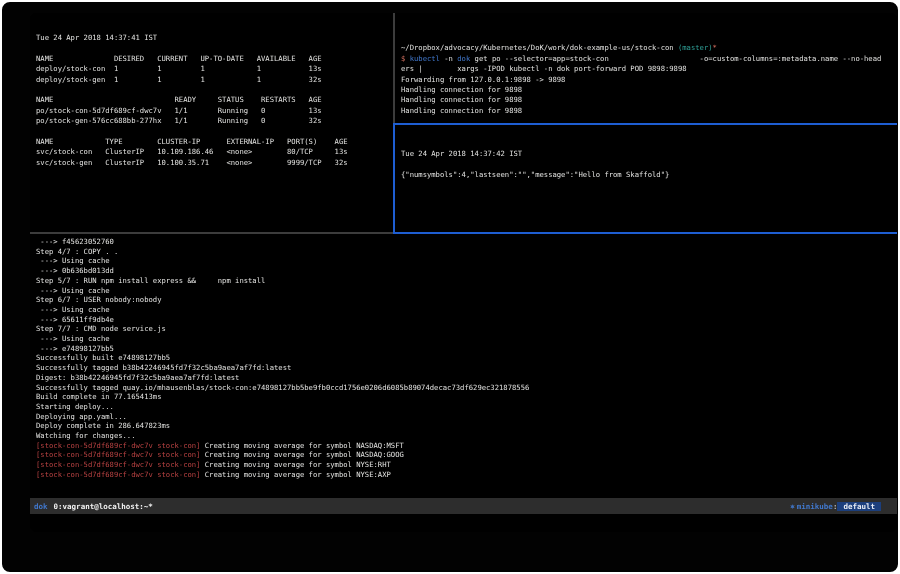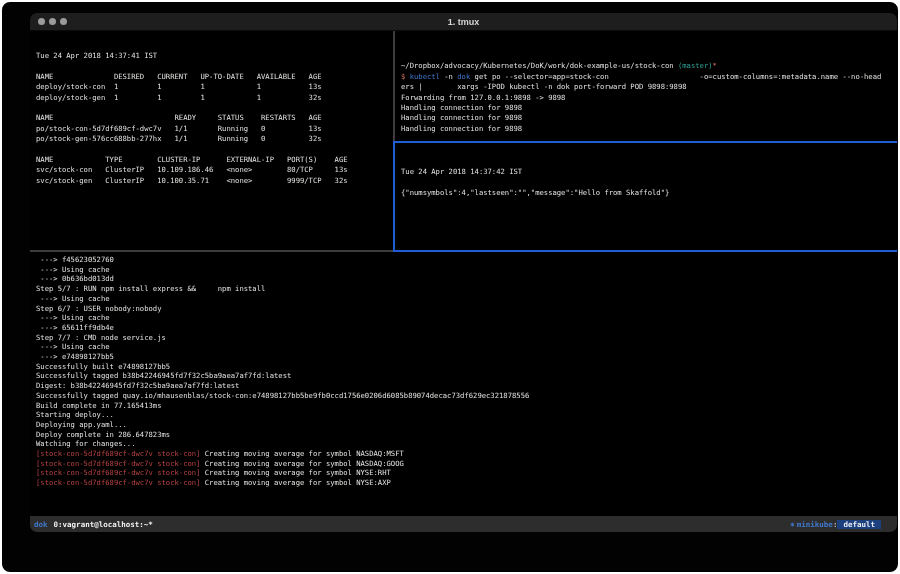--- a/index.html
+++ b/index.html
@@ -35,28 +35,20 @@
   .kube-context{color:#4178cd;}
   .kube-sep{color:#b8b8b8;}
   .kube-namespace{color:#e8edf5;background:#1c3f7d;padding:0 6px;}
 </style>
 </head>
 <body>
 
 <div class="canvas">
   <div class="window">
 
-    <div class="titlebar">
-      <div class="lights">
-        <span class="light"></span>
-        <span class="light"></span>
-        <span class="light"></span>
-      </div>
-      <div class="title">1. tmux</div>
-    </div>
 
     <div class="body">
       <div class="pane top-lines" id="pane-top-left">
           <div class="tline"><span>Tue 24 Apr 2018 14:37:41 IST</span></div>
           <div class="tline"> </div>
           <div class="tline"><span>NAME              DESIRED   CURRENT   UP-TO-DATE   AVAILABLE   AGE</span></div>
           <div class="tline"><span>deploy/stock-con  1         1         1            1           13s</span></div>
           <div class="tline"><span>deploy/stock-gen  1         1         1            1           32s</span></div>
           <div class="tline"> </div>
           <div class="tline"><span>NAME                            READY     STATUS    RESTARTS   AGE</span></div>
@@ -88,20 +80,21 @@
           <div class="tline"><span>Tue 24 Apr 2018 14:37:42 IST</span></div>
           <div class="tline"> </div>
           <div class="tline"><span>{"numsymbols":4,"lastseen":"","message":"Hello from Skaffold"}</span></div>
         </div>
 
       <div class="hdiv-main-left"></div>
       <div class="hdiv-main-right"></div>
 
       <div class="pane bottom-lines" id="pane-bottom">
           <div class="tline"><span> ---&gt; f45623052760</span></div>
+          <div class="tline"><span>Step 4/7 : COPY . .</span></div>
           <div class="tline"><span> ---&gt; Using cache</span></div>
           <div class="tline"><span> ---&gt; 0b636bd013dd</span></div>
           <div class="tline"><span>Step 5/7 : RUN npm install express &amp;&amp;     npm install</span></div>
           <div class="tline"><span> ---&gt; Using cache</span></div>
           <div class="tline"><span>Step 6/7 : USER nobody:nobody</span></div>
           <div class="tline"><span> ---&gt; Using cache</span></div>
           <div class="tline"><span> ---&gt; 65611ff9db4e</span></div>
           <div class="tline"><span>Step 7/7 : CMD node service.js</span></div>
           <div class="tline"><span> ---&gt; Using cache</span></div>
           <div class="tline"><span> ---&gt; e74898127bb5</span></div>

